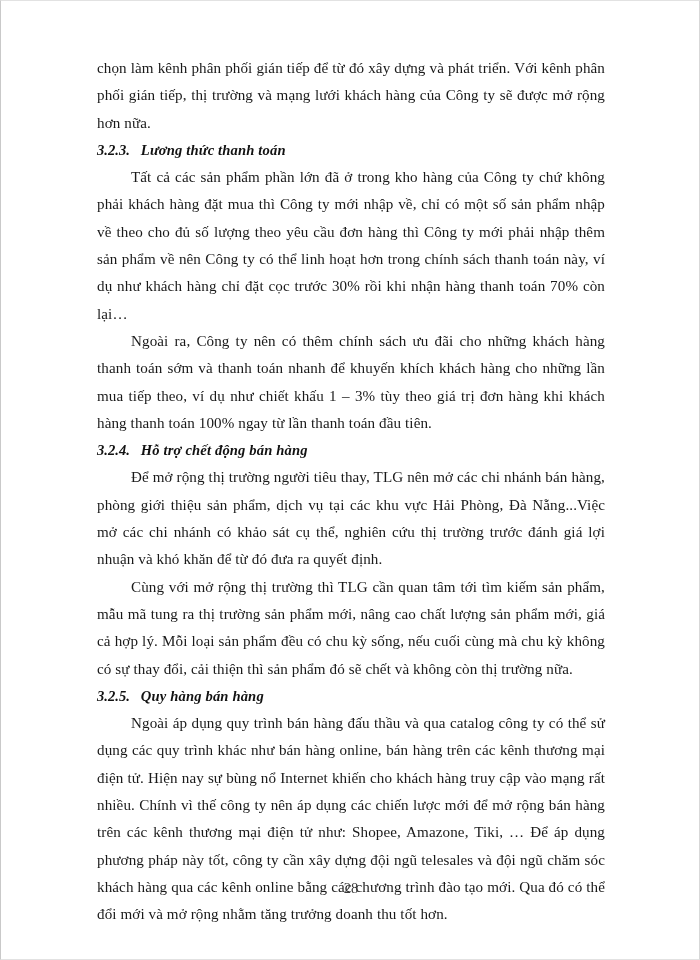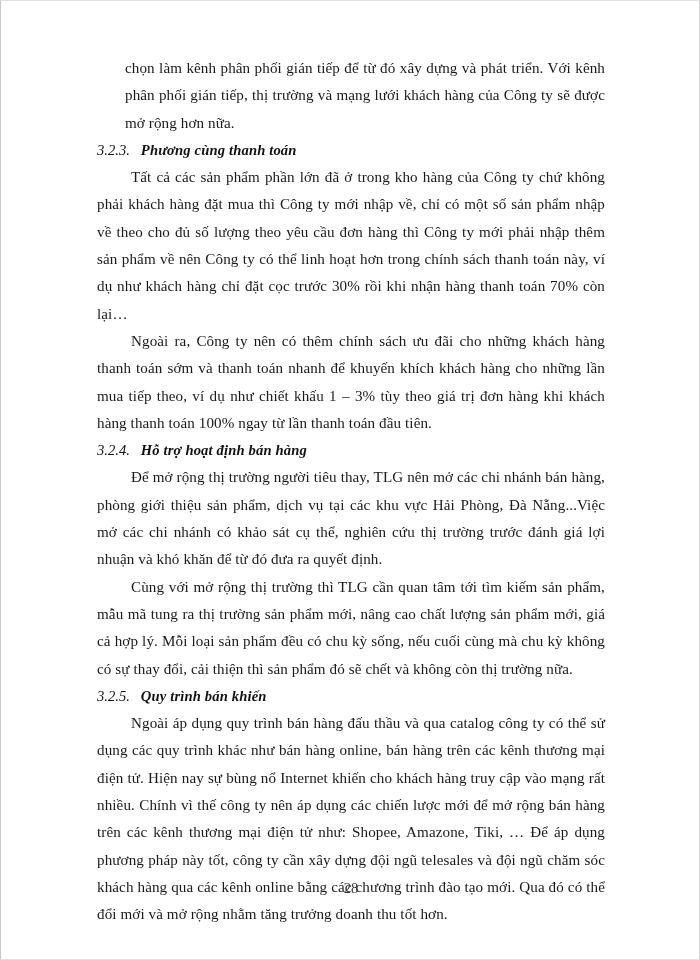--- a/index.html
+++ b/index.html
@@ -41,37 +41,36 @@
     text-justify: inter-word;
     font-size: 15.1px;
     line-height: 27.3px;
     letter-spacing: 0.1px;
     text-indent: 34px;
     color: #191919;
   }
 
   p.para.no-indent {
     text-indent: 0;
-    margin-left: 28px;
   }
 
   h3.heading {
     margin: 0;
     font-size: 14.6px;
     line-height: 27.3px;
     font-weight: bold;
     font-style: italic;
     text-align: left;
     color: #121212;
     letter-spacing: 0.15px;
   }
 
   h3.heading .num {
     font-style: italic;
-    font-weight: normal;
+    font-weight: bold;
     letter-spacing: 0;
     margin-top: 20px;
   }
 
   h3.heading .htext {
     margin-left: 11px;
   }
 
   .page-number {
     position: absolute;
@@ -84,23 +83,23 @@
     color: #3a3a3a;
     font-family: "Liberation Serif", "DejaVu Serif", serif;
   }
 </style>
 </head>
 <body>
 
 <div class="page">
   <div class="page-body">
       <p class="para no-indent">chọn làm kênh phân phối gián tiếp để từ đó xây dựng và phát triển. Với kênh phân phối gián tiếp, thị trường và mạng lưới khách hàng của Công ty sẽ được mở rộng hơn nữa.</p>
-      <h3 class="heading"><span class="num">3.2.3.</span><span class="htext">Phương cùng thanh toán</span></h3>
+      <h3 class="heading"><span class="num">3.2.3.</span><span class="htext">Lương thức thanh toán</span></h3>
       <p class="para">Tất cả các sản phẩm phần lớn đã ở trong kho hàng của Công ty chứ không phải khách hàng đặt mua thì Công ty mới nhập về, chỉ có một số sản phẩm nhập về theo cho đủ số lượng theo yêu cầu đơn hàng thì Công ty mới phải nhập thêm sản phẩm về nên Công ty có thể linh hoạt hơn trong chính sách thanh toán này, ví dụ như khách hàng chỉ đặt cọc trước 30% rồi khi nhận hàng thanh toán 70% còn lại…</p>
       <p class="para">Ngoài ra, Công ty nên có thêm chính sách ưu đãi cho những khách hàng thanh toán sớm và thanh toán nhanh để khuyến khích khách hàng cho những lần mua tiếp theo, ví dụ như chiết khấu 1 – 3% tùy theo giá trị đơn hàng khi khách hàng thanh toán 100% ngay từ lần thanh toán đầu tiên.</p>
-      <h3 class="heading"><span class="num">3.2.4.</span><span class="htext">Hỗ trợ hoạt định bán hàng</span></h3>
+      <h3 class="heading"><span class="num">3.2.4.</span><span class="htext">Hỗ trợ chết động bán hàng</span></h3>
       <p class="para">Để mở rộng thị trường người tiêu thay, TLG nên mở các chi nhánh bán hàng, phòng giới thiệu sản phẩm, dịch vụ tại các khu vực Hải Phòng, Đà Nẵng...Việc mở các chi nhánh có khảo sát cụ thể, nghiên cứu thị trường trước đánh giá lợi nhuận và khó khăn để từ đó đưa ra quyết định.</p>
       <p class="para">Cùng với mở rộng thị trường thì TLG cần quan tâm tới tìm kiếm sản phẩm, mẫu mã tung ra thị trường sản phẩm mới, nâng cao chất lượng sản phẩm mới, giá cả hợp lý. Mỗi loại sản phẩm đều có chu kỳ sống, nếu cuối cùng mà chu kỳ không có sự thay đổi, cải thiện thì sản phẩm đó sẽ chết và không còn thị trường nữa.</p>
-      <h3 class="heading"><span class="num">3.2.5.</span><span class="htext">Quy trình bán khiến</span></h3>
+      <h3 class="heading"><span class="num">3.2.5.</span><span class="htext">Quy hàng bán hàng</span></h3>
       <p class="para">Ngoài áp dụng quy trình bán hàng đấu thầu và qua catalog công ty có thể sử dụng các quy trình khác như bán hàng online, bán hàng trên các kênh thương mại điện tử. Hiện nay sự bùng nổ Internet khiến cho khách hàng truy cập vào mạng rất nhiều. Chính vì thế công ty nên áp dụng các chiến lược mới để mở rộng bán hàng trên các kênh thương mại điện tử như: Shopee, Amazone, Tiki, … Để áp dụng phương pháp này tốt, công ty cần xây dựng đội ngũ telesales và đội ngũ chăm sóc khách hàng qua các kênh online bằng các chương trình đào tạo mới. Qua đó có thể đổi mới và mở rộng nhằm tăng trưởng doanh thu tốt hơn.</p>
     </div>
   <div class="page-number">28</div>
 </div>
 
 </body></html>

